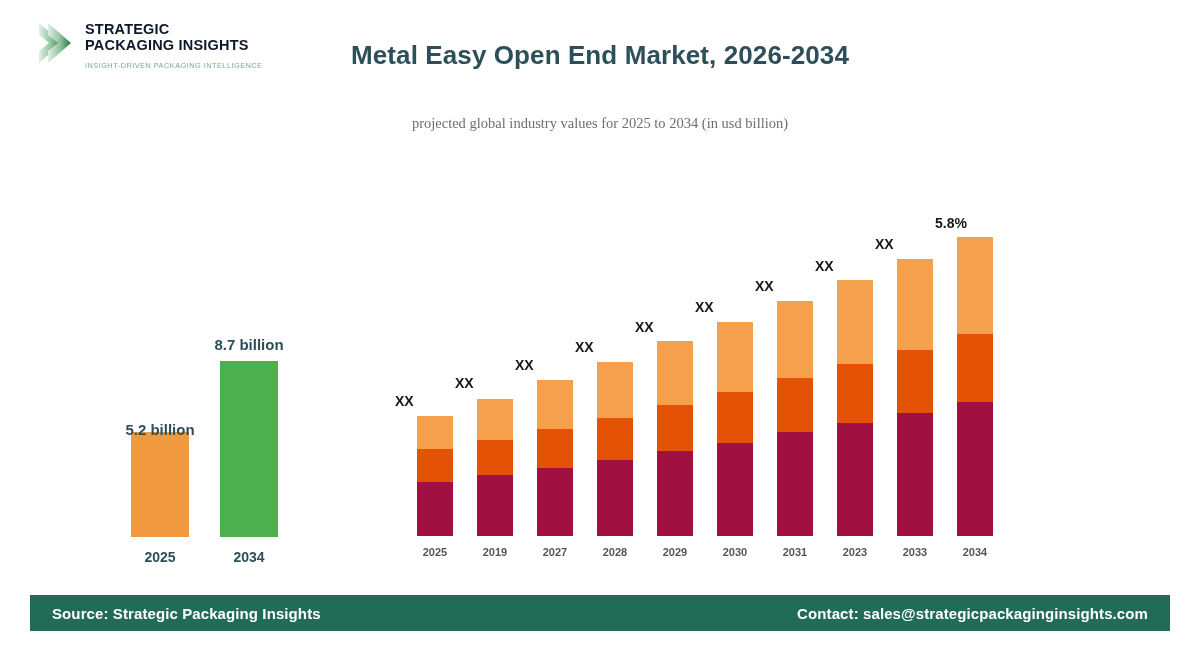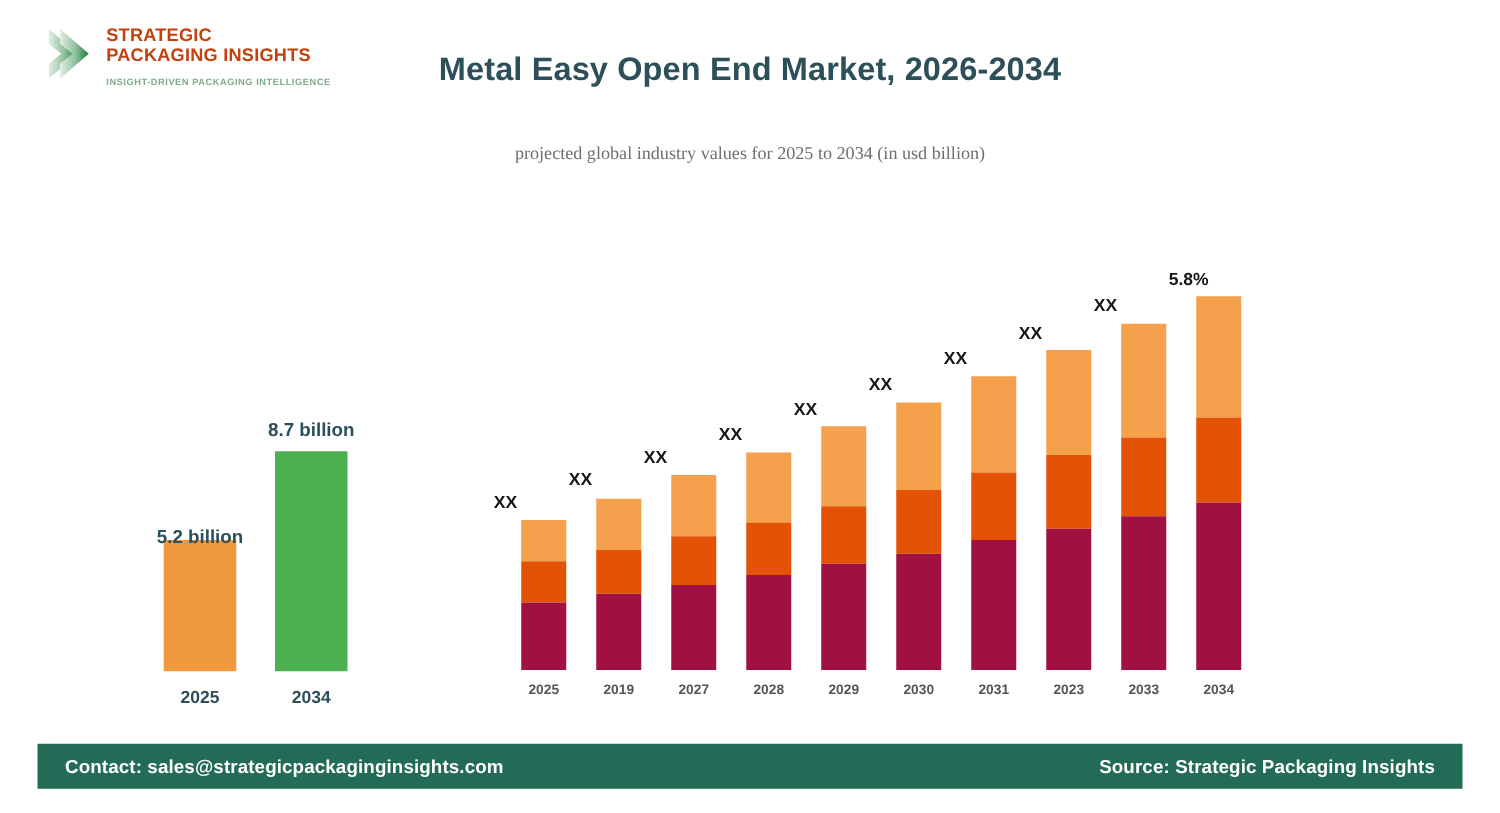--- a/index.html
+++ b/index.html
@@ -10,26 +10,26 @@
     font-family: "Liberation Sans", sans-serif;
     overflow: hidden;
   }
   #page { position: relative; width: 1200px; height: 650px; background:#fff; }
 
   
   #logo { position:absolute; left:32px; top:18px; width:215px; height:60px; }
   #logo-mark { position:absolute; left:0; top:0; width:50px; height:50px; }
   #logo-text { position:absolute; left:53px; top:4px; }
   .logo-line {
-    font-size:14.5px; font-weight:bold; color:#c2410c;
+    font-size:14.5px; font-weight:bold; color:#0f172a;
     letter-spacing:0.2px; line-height:15.5px; white-space:nowrap;
   }
   #logo-tagline {
     position:absolute; left:53px; top:43px;
-    font-size:7.4px; font-weight:bold; color:#7FA98C;
+    font-size:7.4px; font-weight:normal; color:#7FA98C;
     letter-spacing:0.45px; white-space:nowrap;
   }
 
   
   #title {
     position:absolute; left:0; top:40px; width:1200px;
     text-align:center; font-size:26px; font-weight:bold;
     color:#2D4F5A; letter-spacing:0.1px;
   }
   #subtitle {
@@ -186,17 +186,17 @@
       <div class="rc-stack" style="left: 557px;">
         <div class="rc-seg" style="height: 97px; background: rgb(245, 160, 76);"></div>
         <div class="rc-seg" style="height: 68px; background: rgb(227, 82, 5);"></div>
         <div class="rc-seg" style="height: 134px; background: rgb(160, 16, 64);"></div>
       </div>
       <div class="rc-toplabel" style="left: 535px; bottom: 329px;">5.8%</div>
       <div class="rc-year" style="left: 545px;">2034</div>
     </div>
 
   <div id="footer">
+    <span class="footer-text">Source: Strategic Packaging Insights</span>
     <span class="footer-text">Contact: sales@strategicpackaginginsights.com</span>
-    <span class="footer-text">Source: Strategic Packaging Insights</span>
   </div>
 
 </div>
 
 </body></html>

